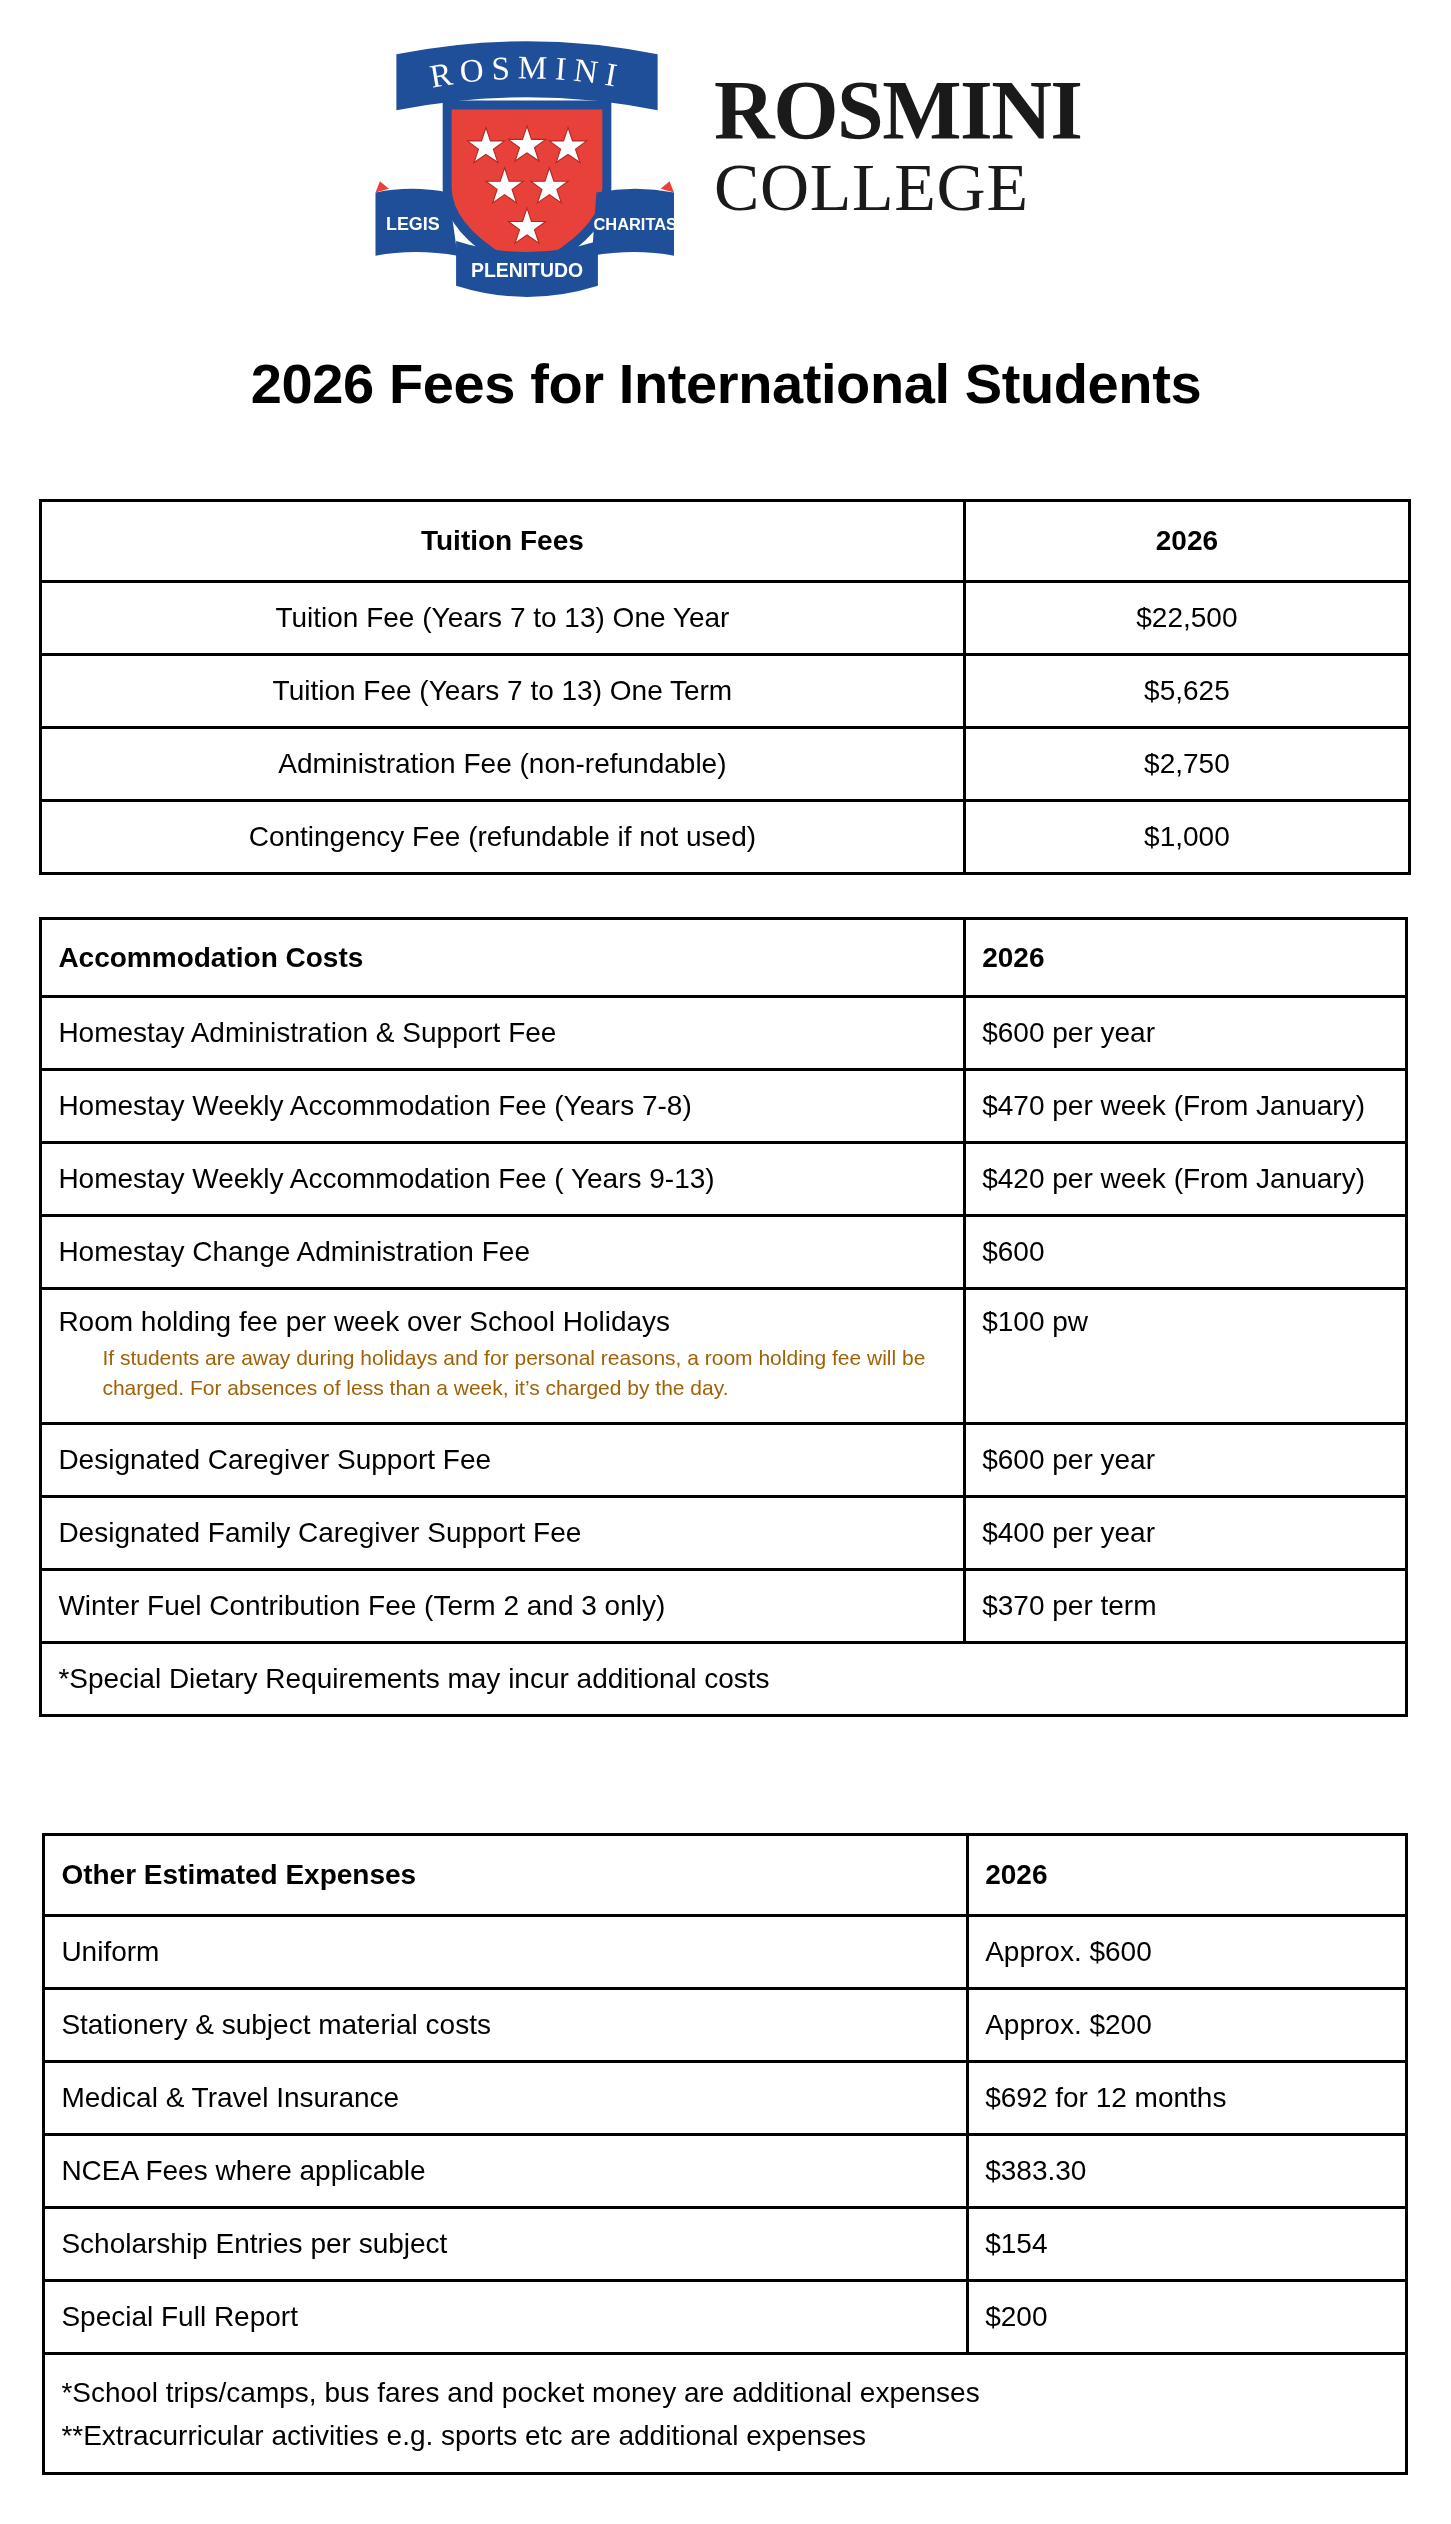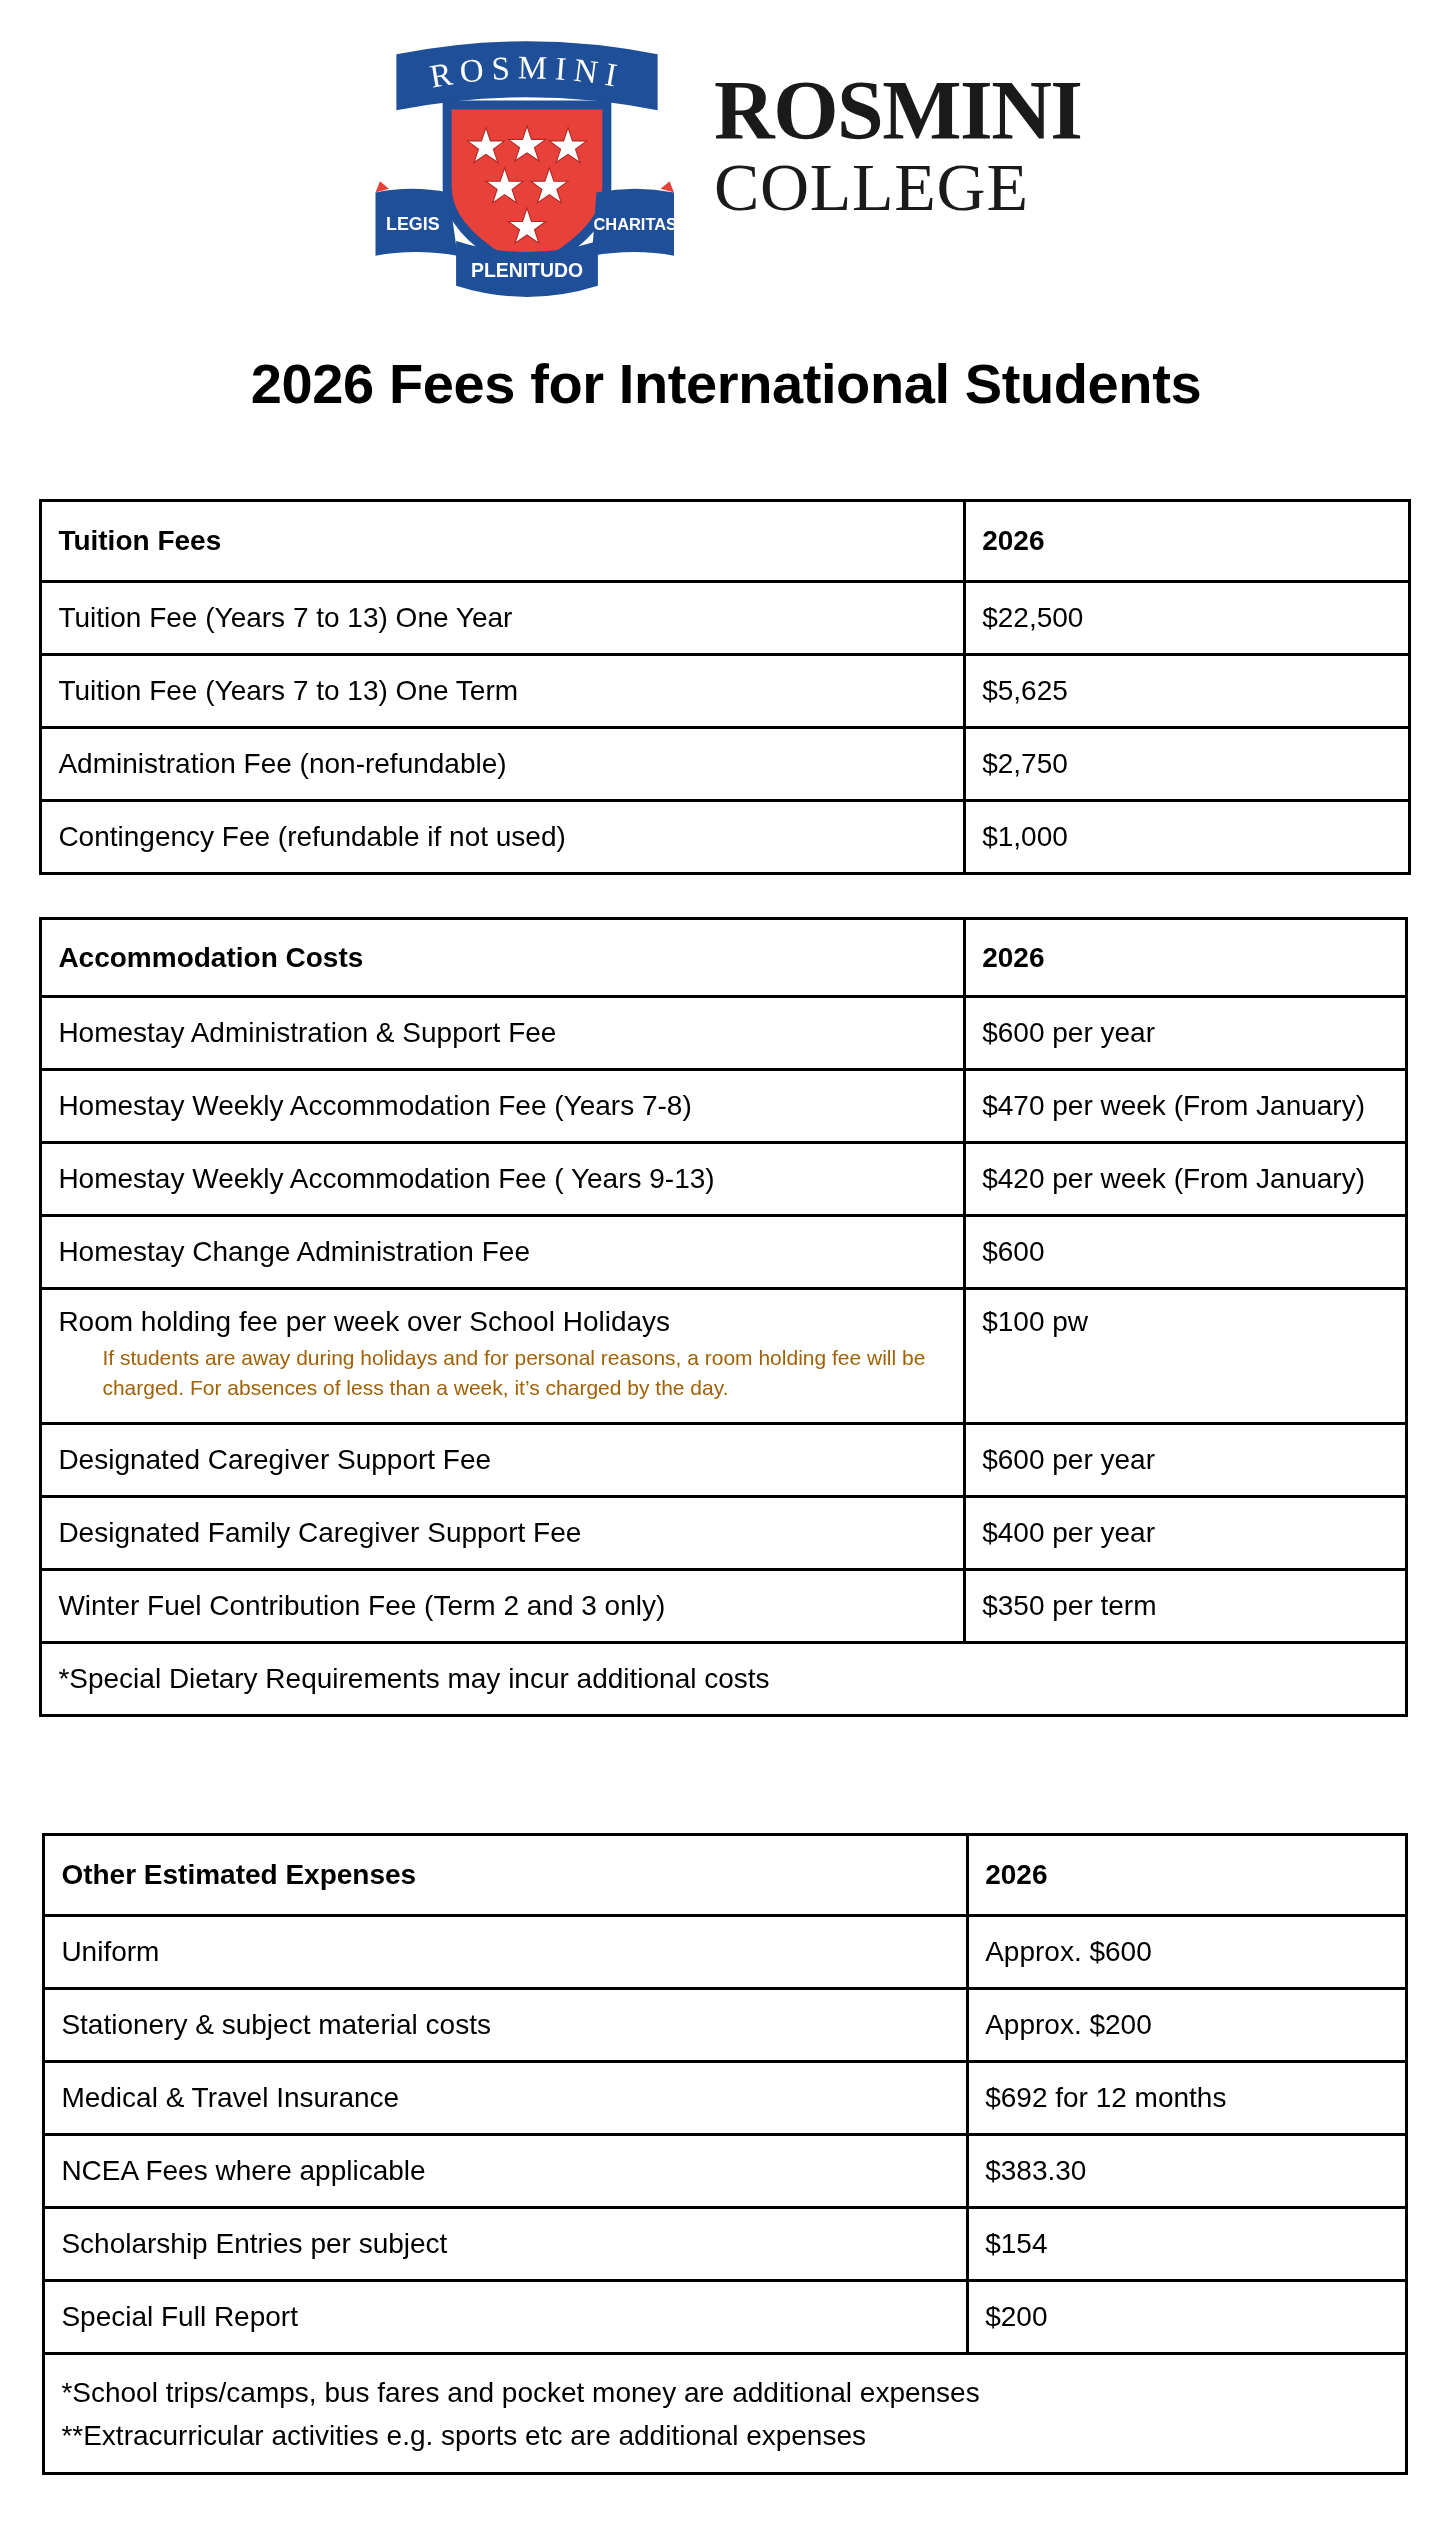--- a/index.html
+++ b/index.html
@@ -7,21 +7,21 @@
   .logo { position: absolute; left: 374px; top: 39px; width: 762px; height: 262px; }
   .crest { position: absolute; left: 0; top: 0; width: 306px; height: 262px; }
   .wordmark { position: absolute; left: 340px; top: 30px; width: 426px; font-family: "Liberation Serif", serif; line-height: 1; }
   .wm1 { font-size: 84px; font-weight: bold; letter-spacing: -1.5px; color: #1a1a1a; display: block; }
   .wm2 { font-size: 68px; font-weight: normal; color: #1a1a1a; display: block; margin-top: 0px; letter-spacing: 0.7px; }
   .title { position: absolute; top: 351px; left: 0; width: 1452px; text-align: center; font-size: 56px; font-weight: bold; letter-spacing: -0.4px; }
   table.fees { position: absolute; border-collapse: collapse; table-layout: fixed; }
   table.fees td { border: 3.7px solid #000; padding: 0 16.4px; font-size: 28px; vertical-align: middle; }
   table.fees td.c1 { width: 888px; }
   table.fees tr.head td { font-weight: bold; }
-  .t1 { left: 39px; top: 499px; width: 1372px; }
+  .t1 { left: 39px; top: 499px; width: 1372px; text-align: center; }
   .t2 { left: 39px; top: 917px; width: 1369px; }
   .t3 { left: 42px; top: 1833px; width: 1366px; }
   .t1 tr.head { height: 81px; } .t1 tr.row { height: 73px; }
   .t2 tr.head { height: 78px; } .t2 tr.row { height: 73px; padding-left: 47px; } .t2 tr.tall { height: 135px; } .t2 tr.foot { height: 73px; padding-left: 35px; }
   .t3 tr.head { height: 81px; } .t3 tr.row { height: 73px; } .t3 tr.foot { height: 120px; }
   .tall td { vertical-align: top !important; padding-top: 16.4px !important; }
   .note { display: block; font-size: 21px; color: #a16207; line-height: 30px; margin-top: 4.5px; margin-left: 44px; }
   .footline { display: block; line-height: 43px; }
 </style>
 </head>
@@ -123,21 +123,21 @@
   <tr class="row">
     <td class="c1">Designated Caregiver Support Fee</td>
     <td>$600 per year</td>
   </tr>
   <tr class="row">
     <td class="c1">Designated Family Caregiver Support Fee</td>
     <td>$400 per year</td>
   </tr>
   <tr class="row">
     <td class="c1">Winter Fuel Contribution Fee (Term 2 and 3 only)</td>
-    <td>$350 per term</td>
+    <td>$370 per term</td>
   </tr>
   <tr class="foot">
     <td colspan="2">*Special Dietary Requirements may incur additional costs</td>
   </tr>
 </tbody>
   </table>
 
 <table class="fees t3">
   <tbody>
       <tr class="head">

